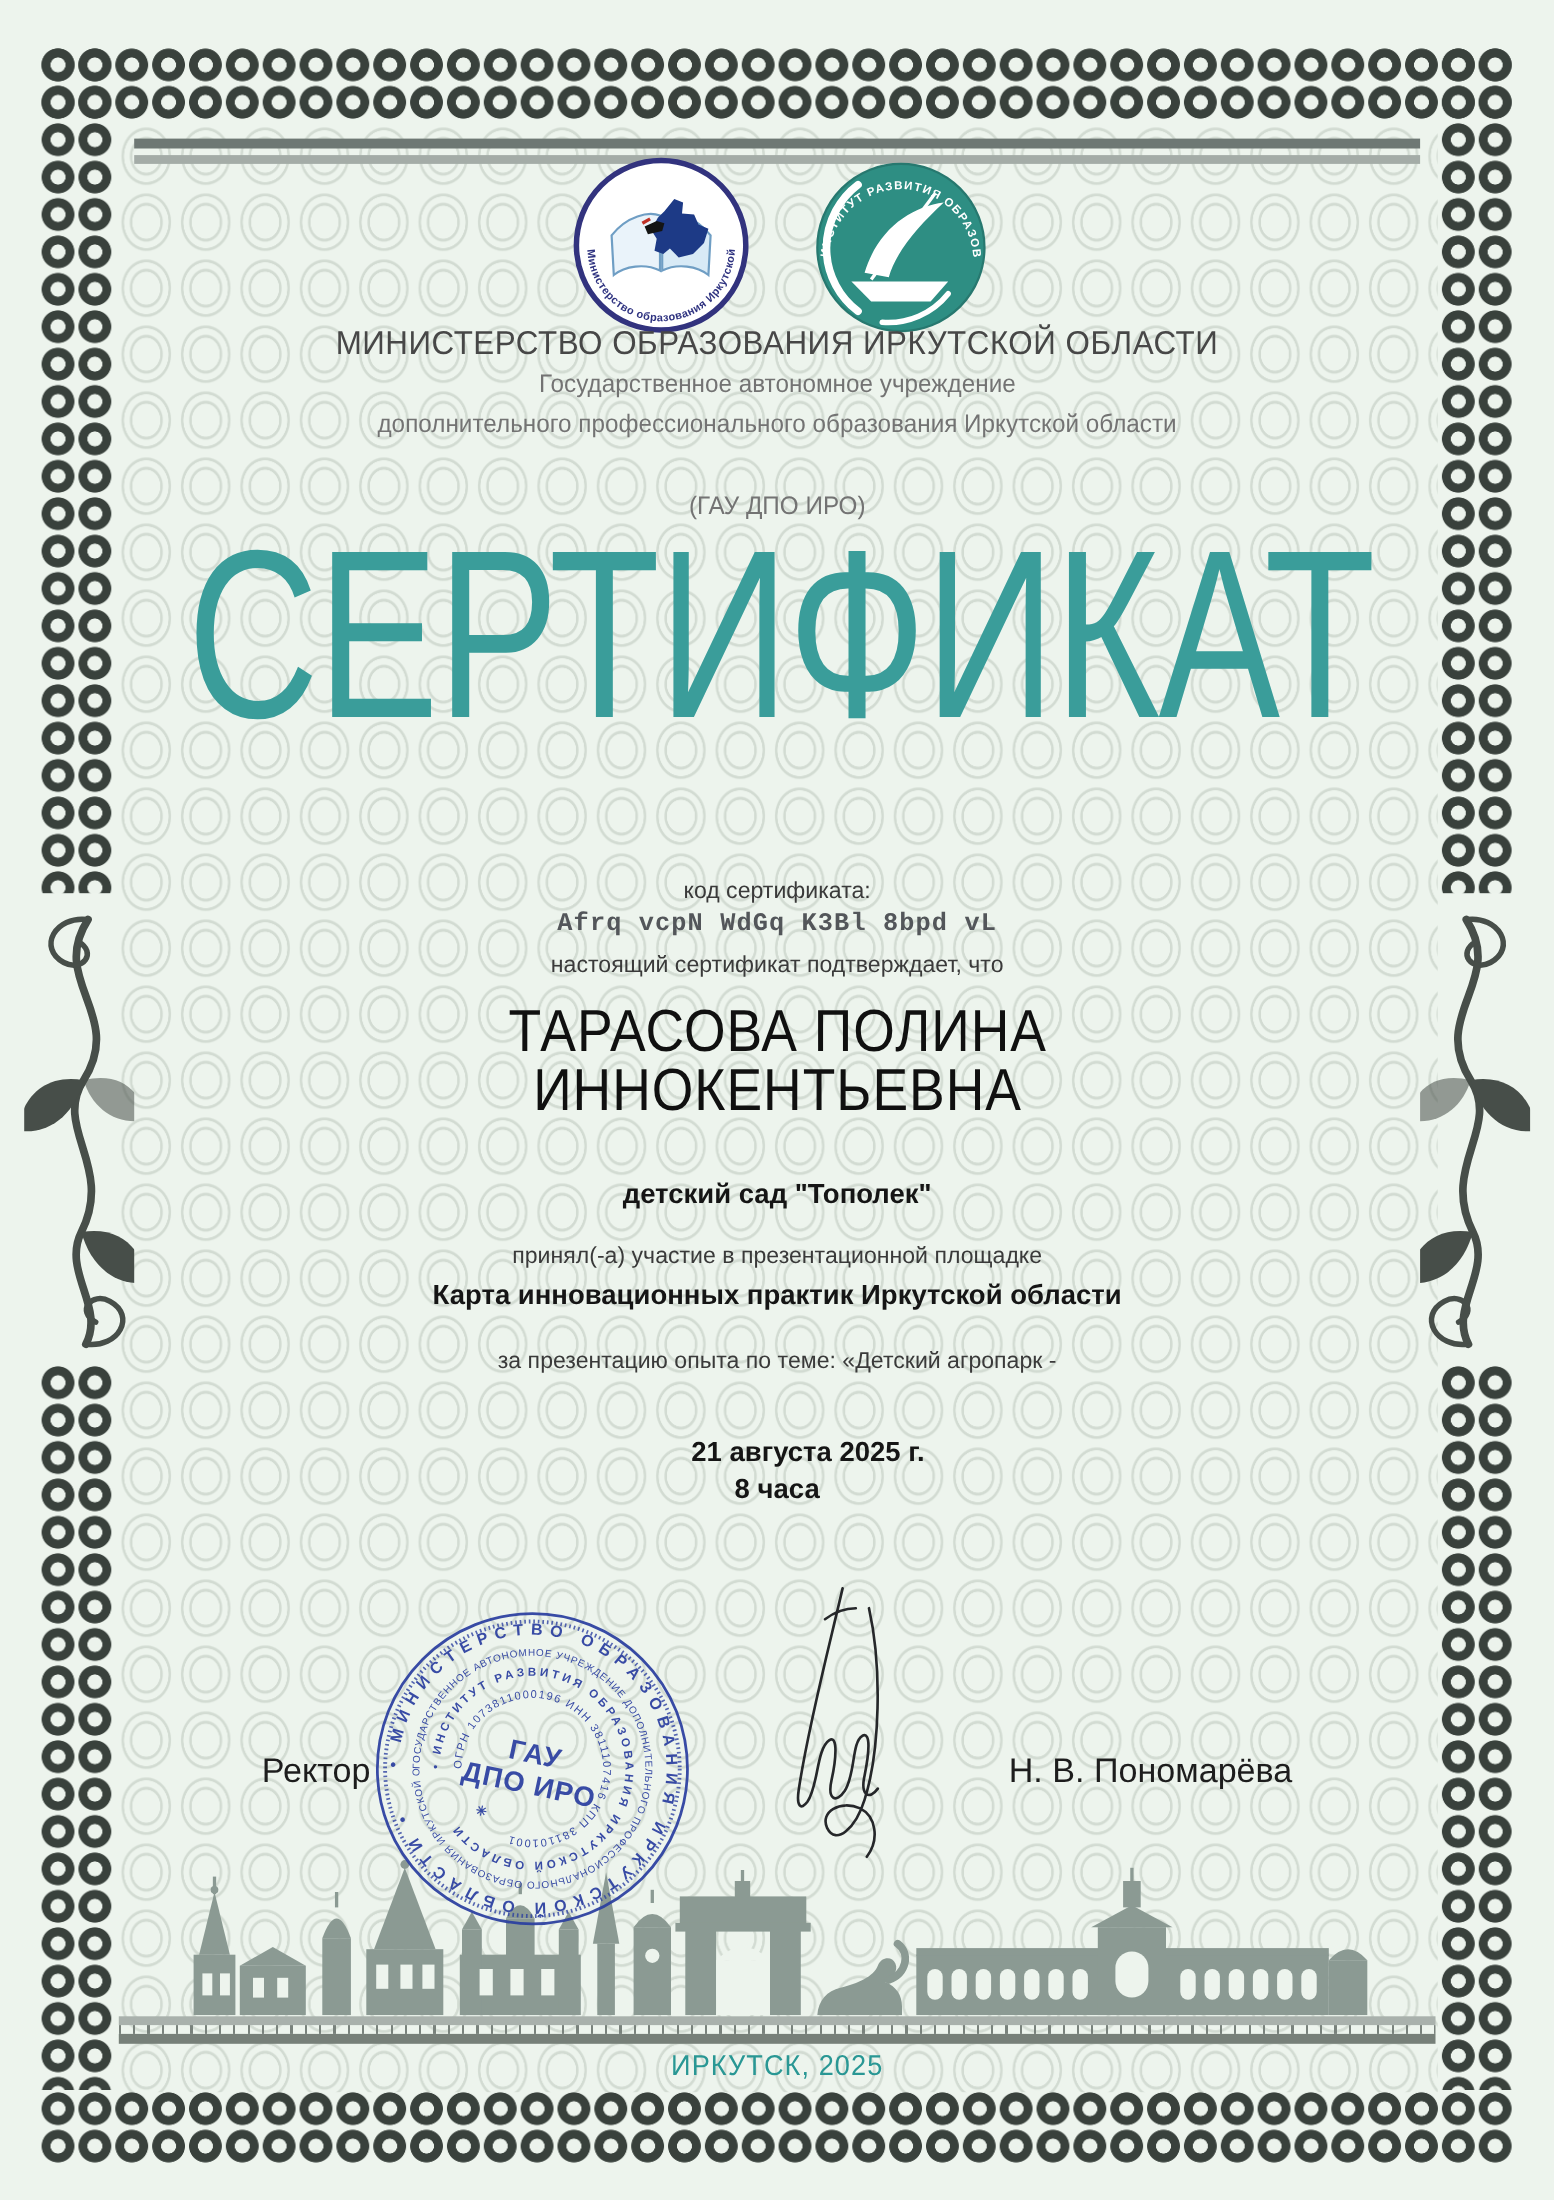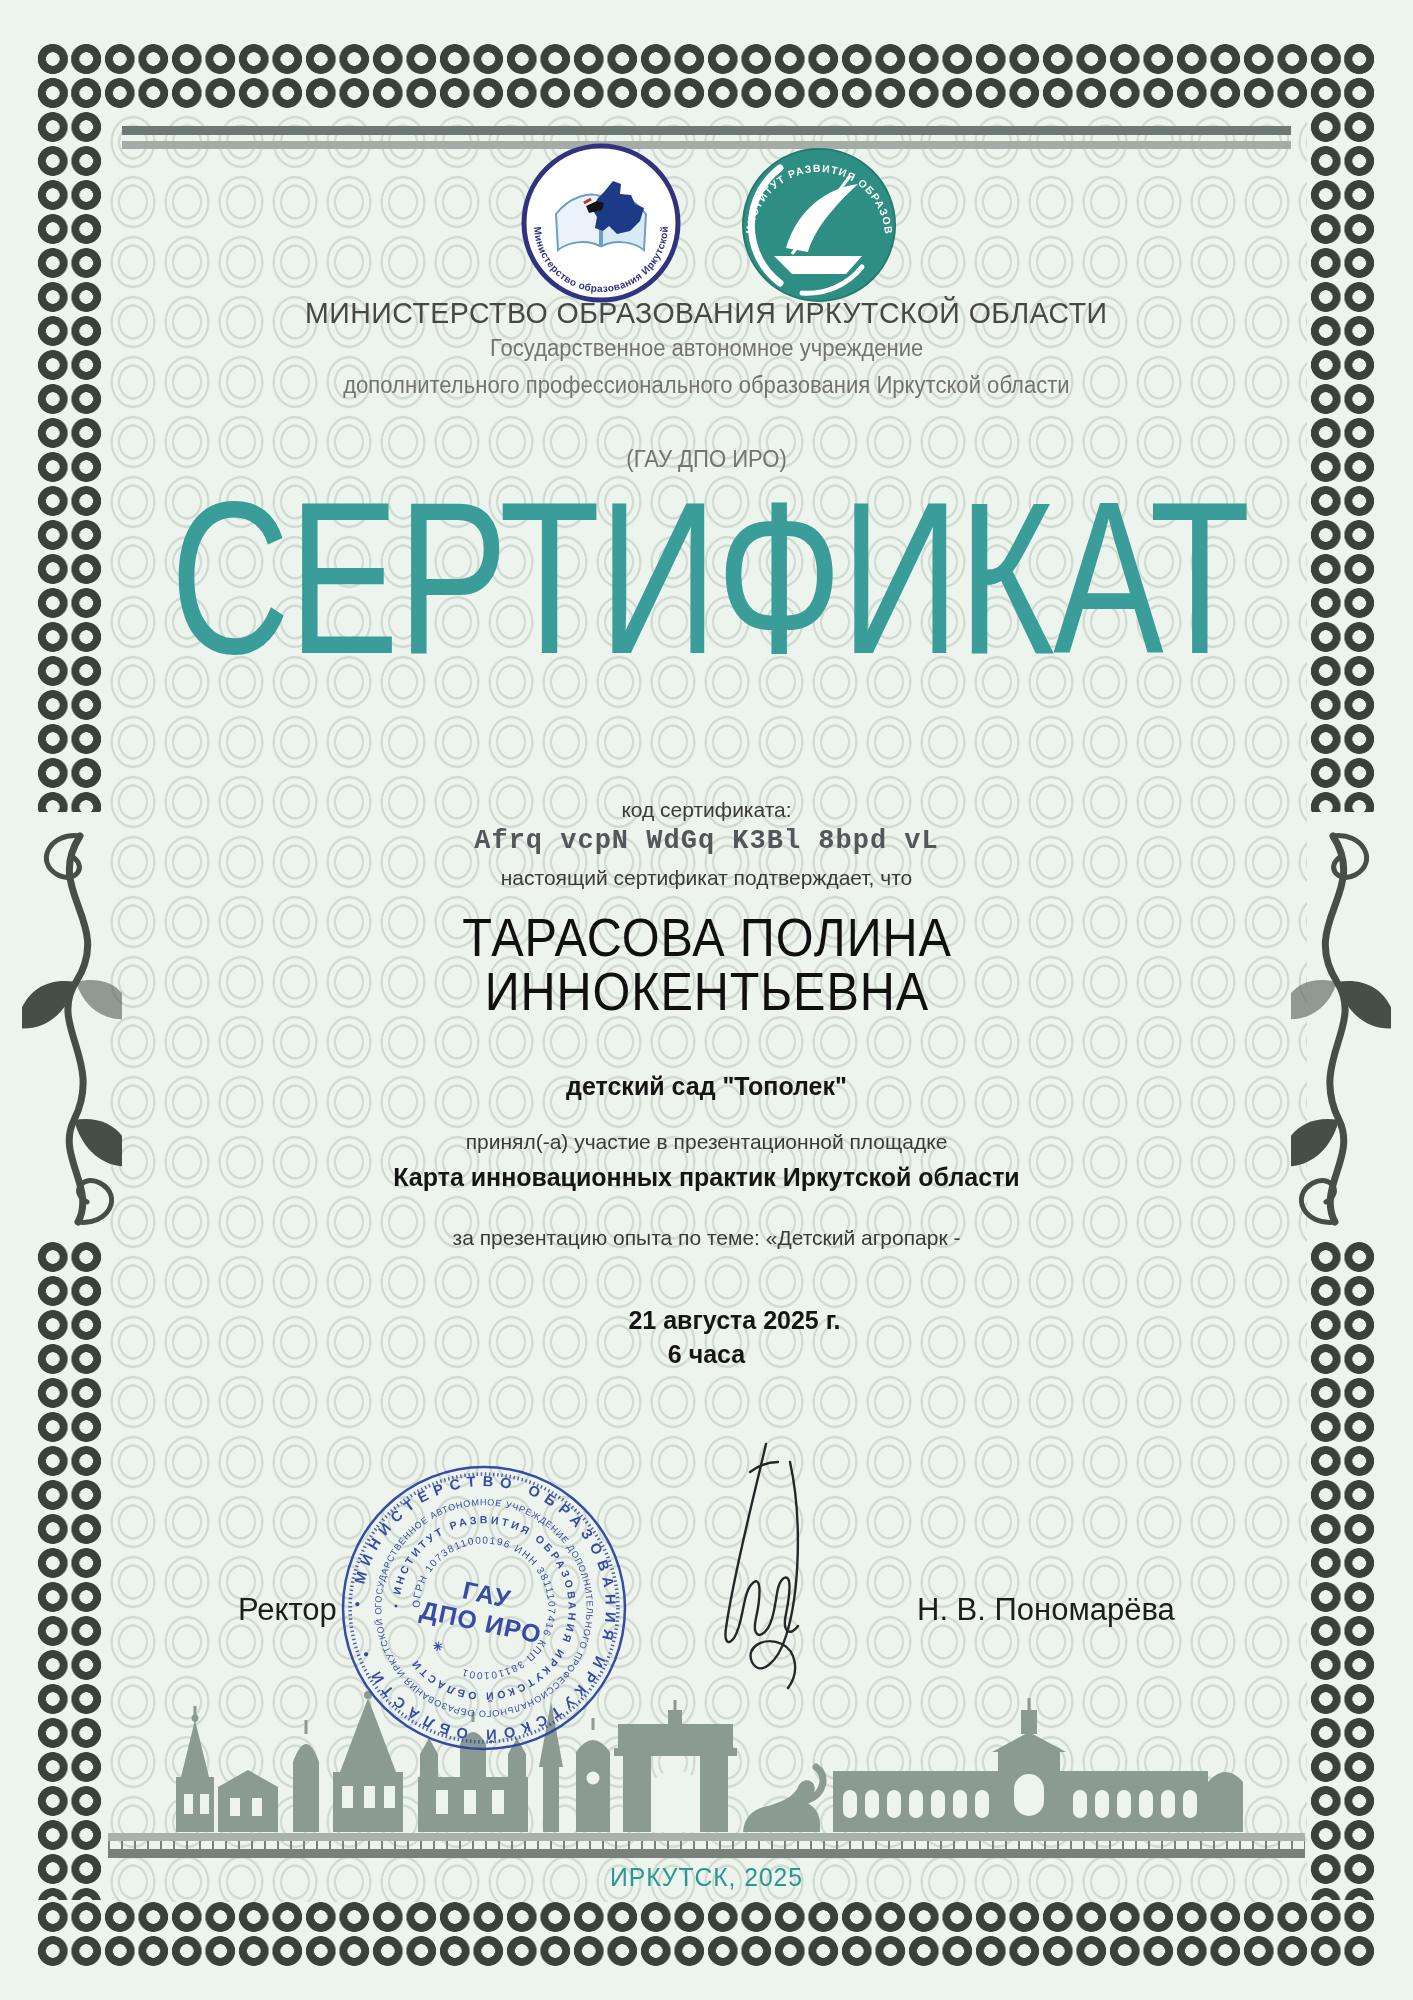--- a/index.html
+++ b/index.html
@@ -19,21 +19,21 @@
     background-size:33.5px 34px;
     z-index:6;
   }
   .line{position:absolute;left:0;width:100%;text-align:center;white-space:nowrap;z-index:5;}
   .cx{display:inline-block;white-space:nowrap;transform-origin:50% 50%;}
   .hdr1{font-size:30px;color:#474747;letter-spacing:.5px;}
   .hdr{font-size:23px;color:#737373;}
   .title{font-size:218px;line-height:200px;color:#3a9d9a;letter-spacing:-2px;}
   .small{font-size:21px;color:#3a3a3a;}
   .code{font-family:"Liberation Mono","DejaVu Sans Mono",monospace;font-weight:bold;
-        font-size:27px;color:#53565a;letter-spacing:1px;}
+        font-size:23px;color:#53565a;letter-spacing:1px;}
   .bname{font-size:54px;color:#101010;letter-spacing:1px;}
   .bold{font-size:25px;font-weight:bold;color:#151515;}
   .sig-label{position:absolute;font-size:31px;color:#1d1d1d;white-space:nowrap;z-index:2;}
   .city{font-size:26px;color:#299794;letter-spacing:1px;}
   .bar{position:absolute;z-index:1;}
   svg{display:block;}
 </style>
 </head>
 <body>
 
@@ -131,21 +131,21 @@
 
   <div class="line small" style="top:1130px;">
     <span class="cx">принял(-а) участие в презентационной площадке</span></div>
   <div class="line bold" style="top:1163px;">
     <span class="cx">Карта инновационных практик Иркутской области</span></div>
   <div class="line small" style="top:1226px;">
     <span class="cx">за презентацию опыта по теме: «Детский агропарк -</span></div>
   <div class="line bold" style="top:1306px;padding-left:28px;">
     <span class="cx">21 августа 2025 г.</span></div>
   <div class="line bold" style="top:1340px;">
-    <span class="cx">6 часа</span></div>
+    <span class="cx">8 часа</span></div>
 
   <div class="sig-label" style="left:238px;top:1592px;">Ректор</div>
   <div class="sig-label" style="left:917px;top:1592px;">Н. В. Пономарёва</div>
 
   <svg class="abs" style="left:338px;top:1462px;z-index:3;opacity:.93;" width="292" height="292" viewBox="0 0 290 290">
     <g fill="none" stroke="#2b3fa0">
       <circle cx="145" cy="145" r="140" stroke-width="2.5"></circle>
       <circle cx="145" cy="145" r="133" stroke-width="3.5" stroke-dasharray="1.5 2.6" opacity=".85"></circle>
     </g>
     <defs>

